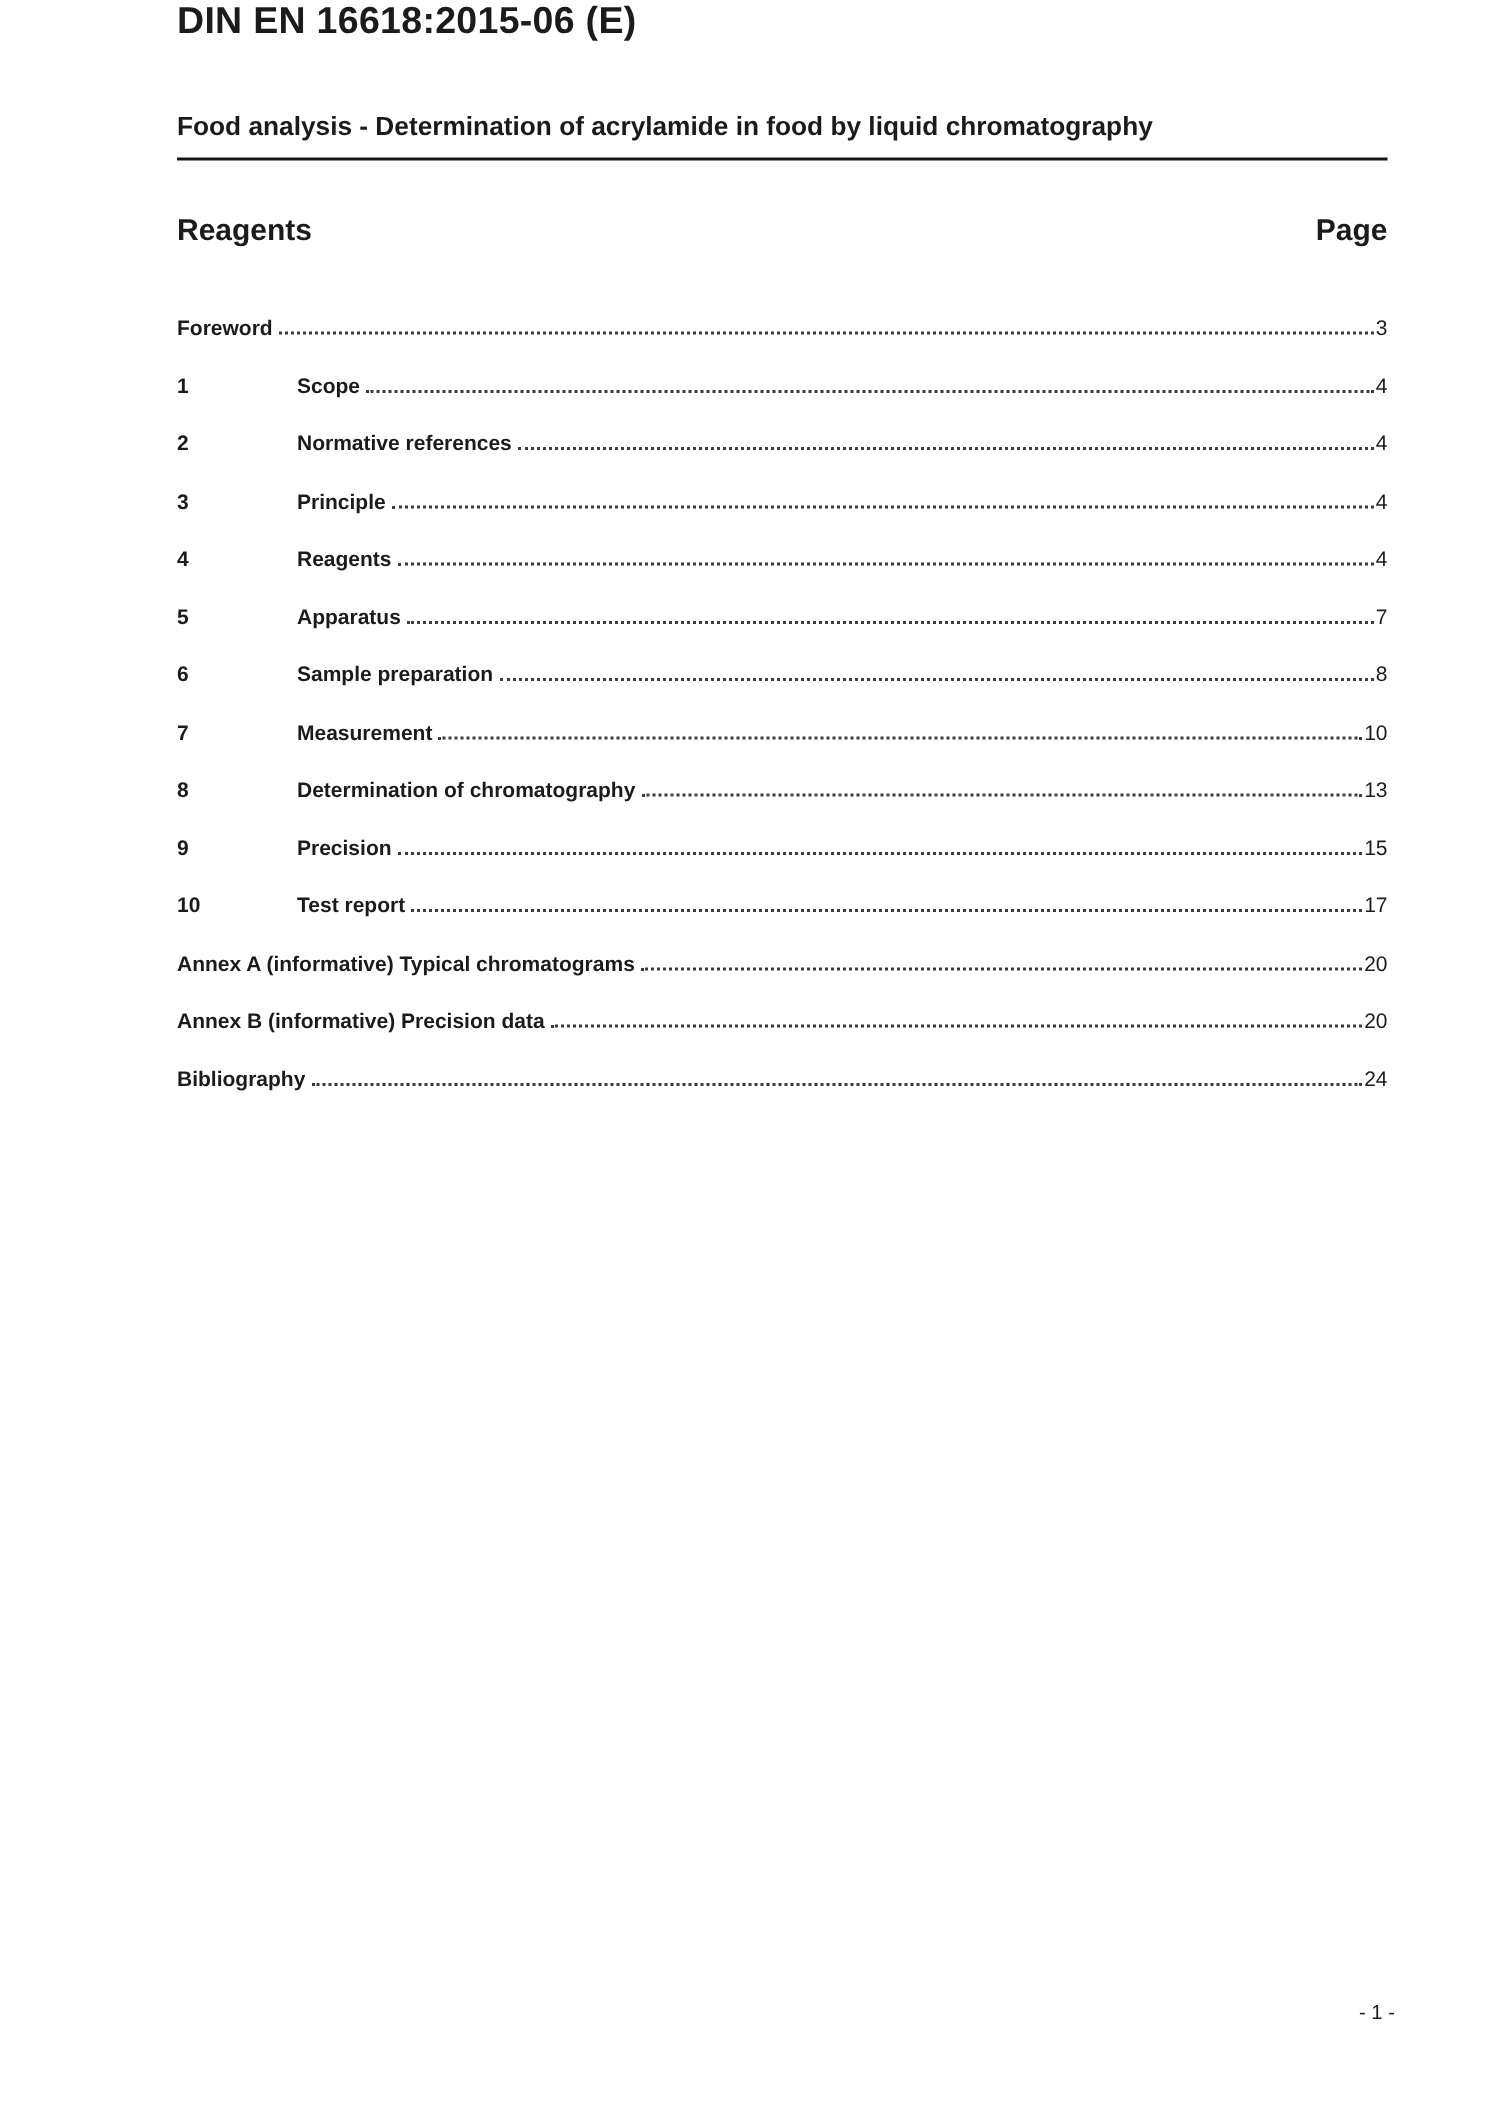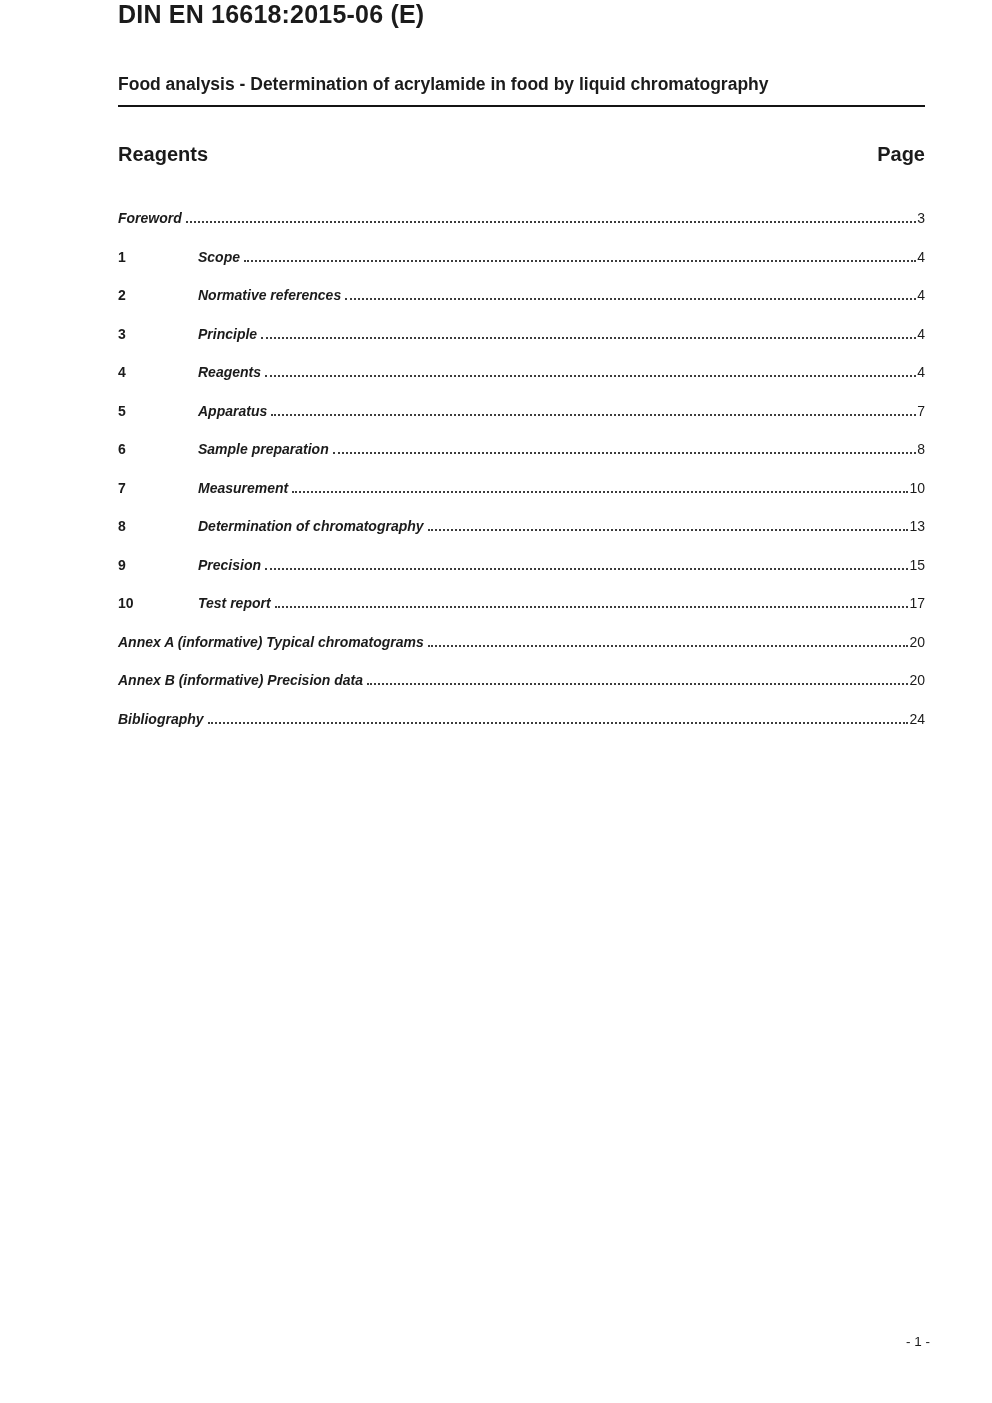--- a/index.html
+++ b/index.html
@@ -57,21 +57,20 @@
     margin-bottom: 22.5px;
   }
   .toc-num {
     flex: 0 0 80px;
     width: 80px;
     font-weight: bold;
   }
   .toc-label {
     font-weight: bold;
     white-space: nowrap;
-    font-style: italic;
   }
   .toc-leader {
     flex: 1 1 auto;
     border-bottom: 2px dotted #3c3c3c;
     margin: 0 1px 0 4px;
     min-width: 10px;
   }
   .toc-page {
     font-weight: normal;
     white-space: nowrap;

